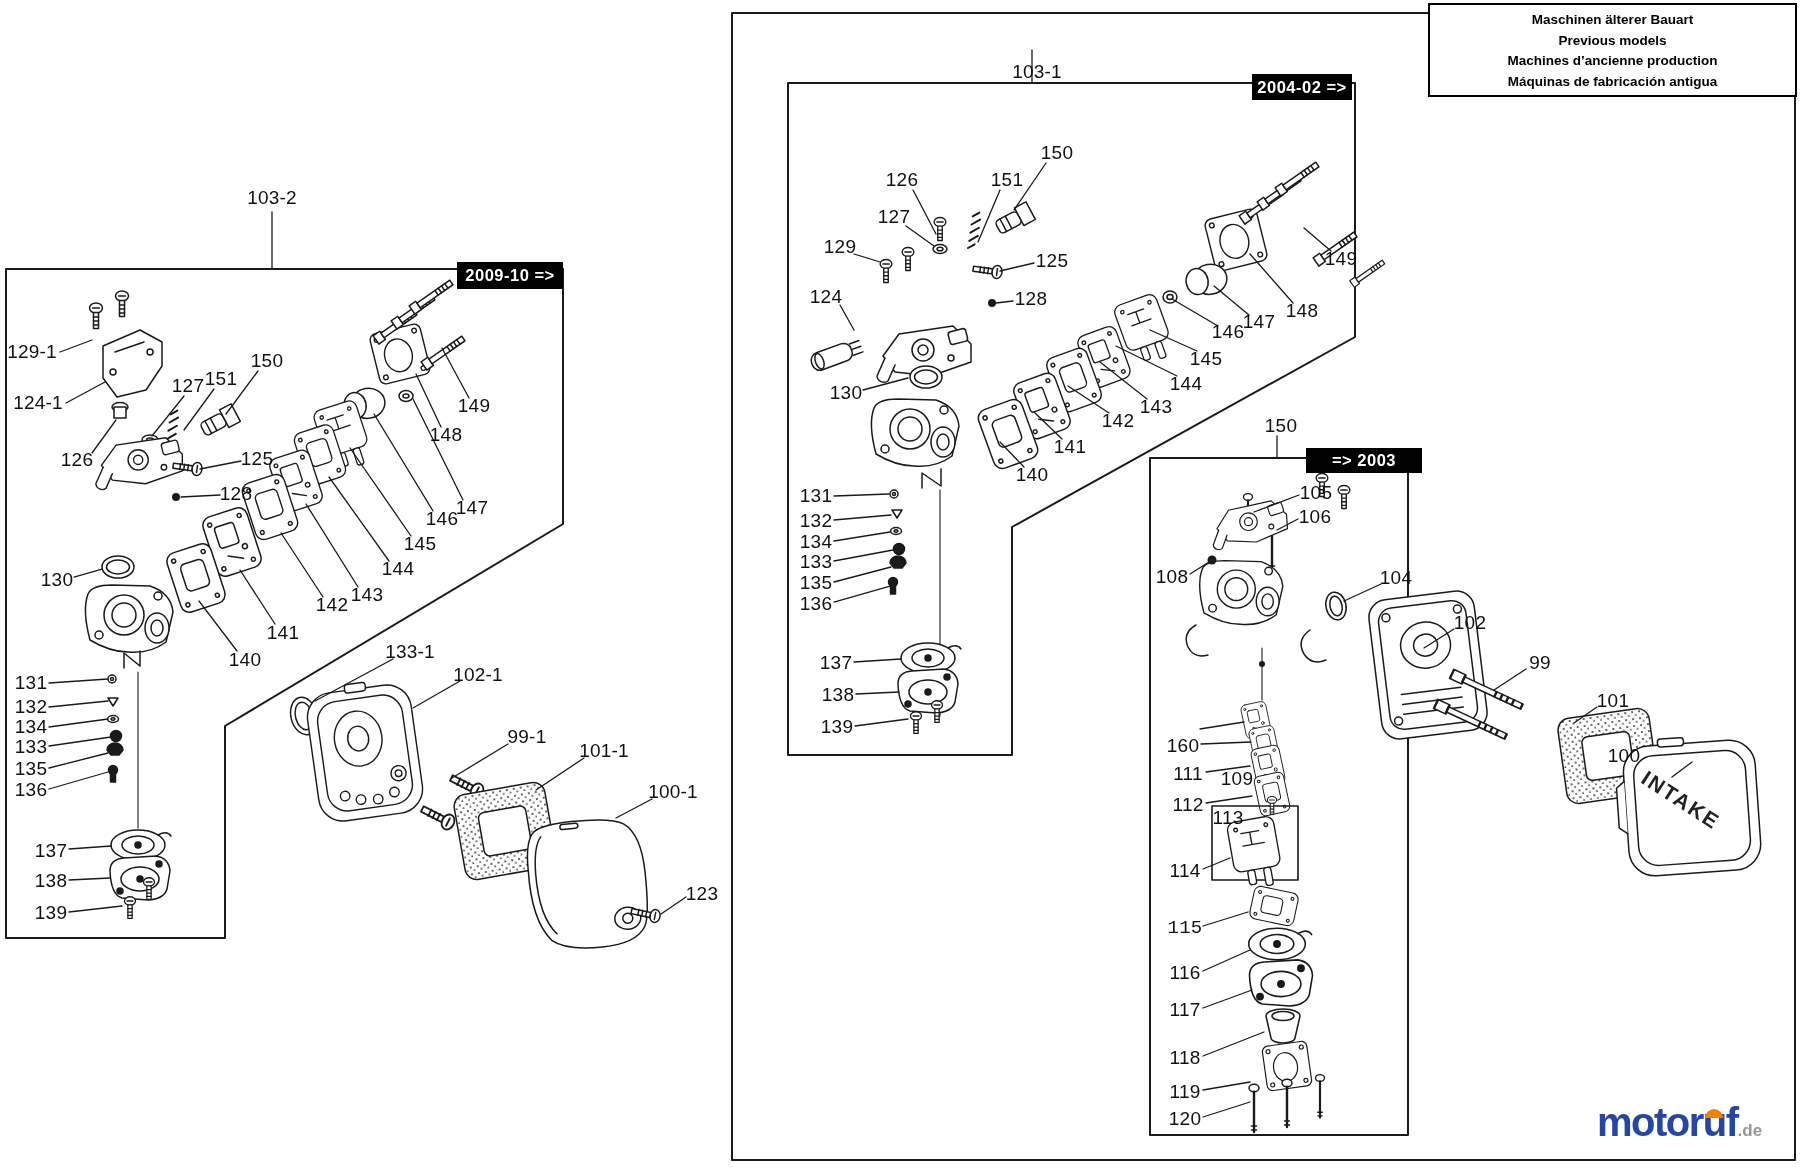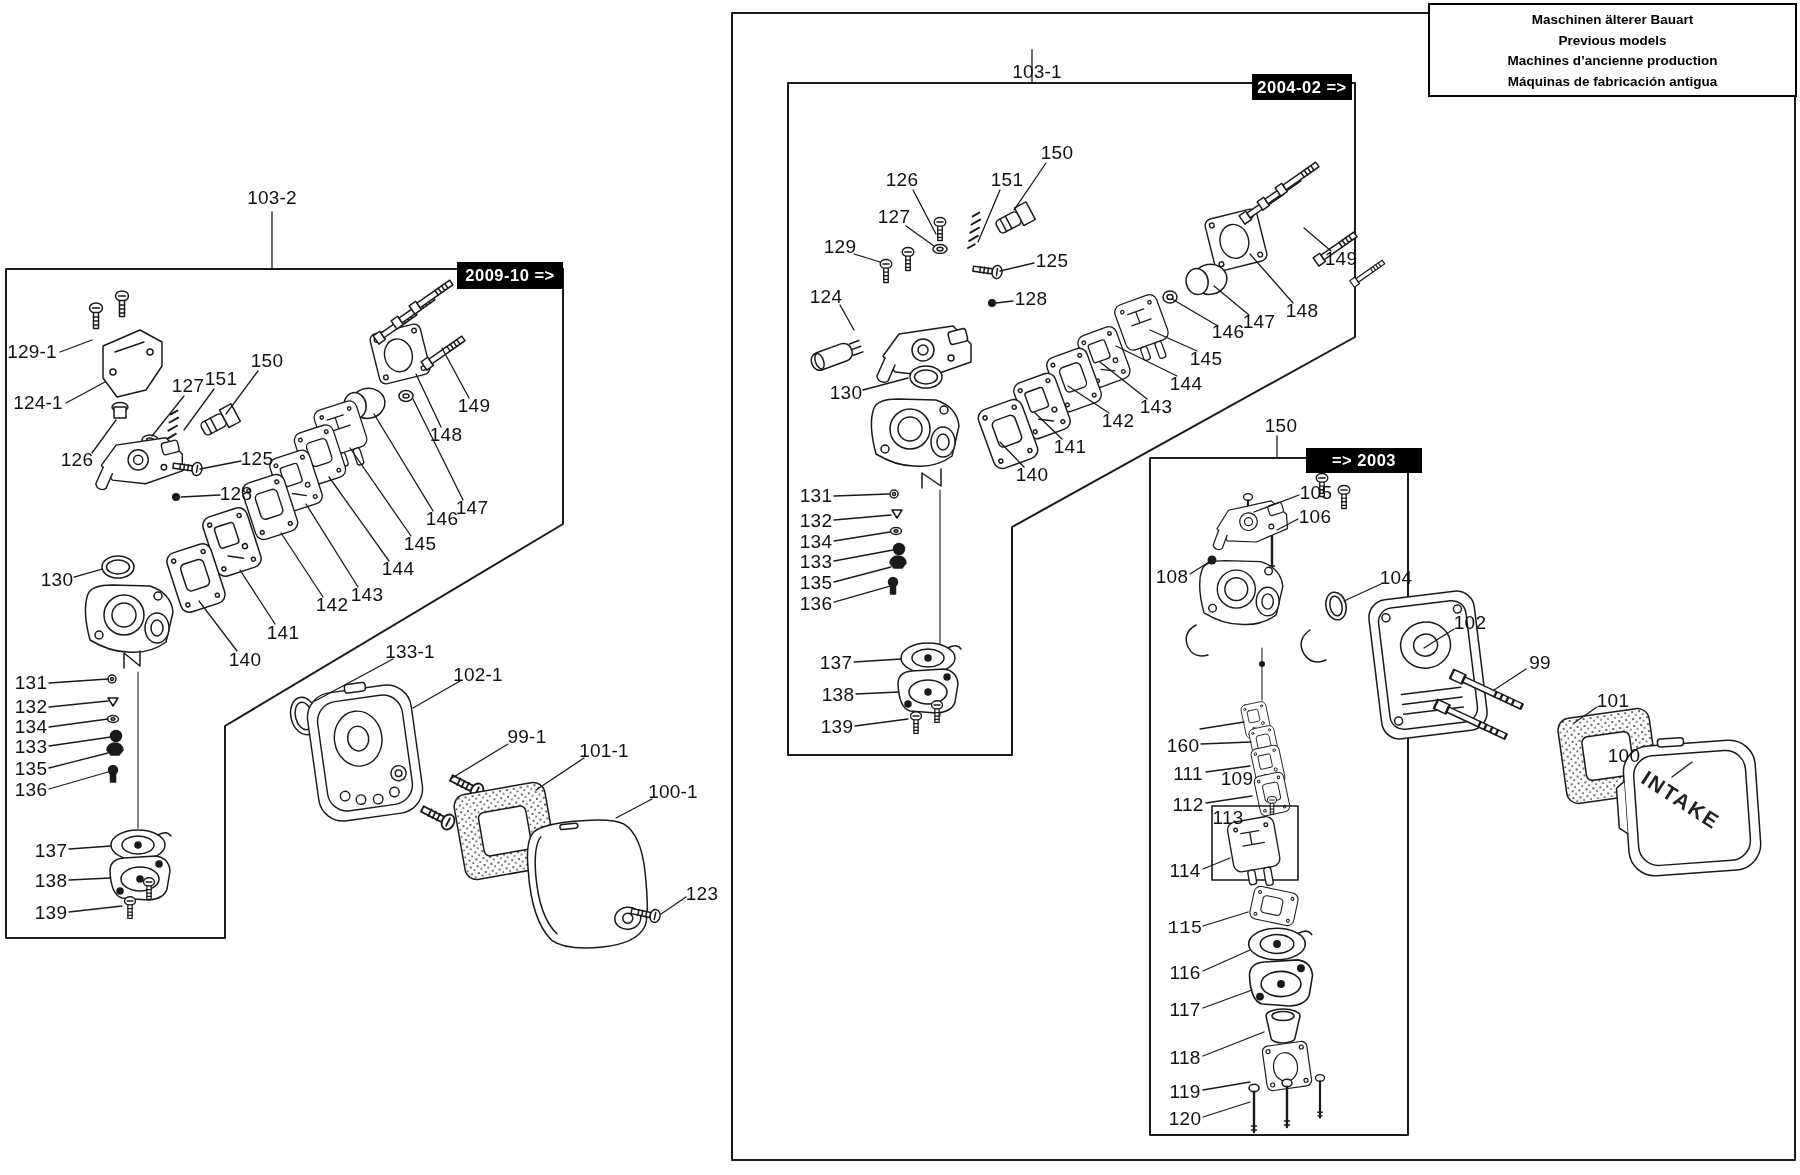--- a/index.html
+++ b/index.html
@@ -554,14 +554,18 @@
 
 <div class="notebox">
   <div>Maschinen älterer Bauart</div>
   <div>Previous models</div>
   <div>Machines d’ancienne production</div>
   <div>Máquinas de fabricación antigua</div>
 </div>
 
 <div class="intake">INTAKE</div>
 
-
+<div class="logo">
+  <span class="logo-name">motoruf</span><span class="logo-tld">.de</span>
+  <span class="logo-arc"></span>
 </div>
 
+</div>
+
 </body></html>

